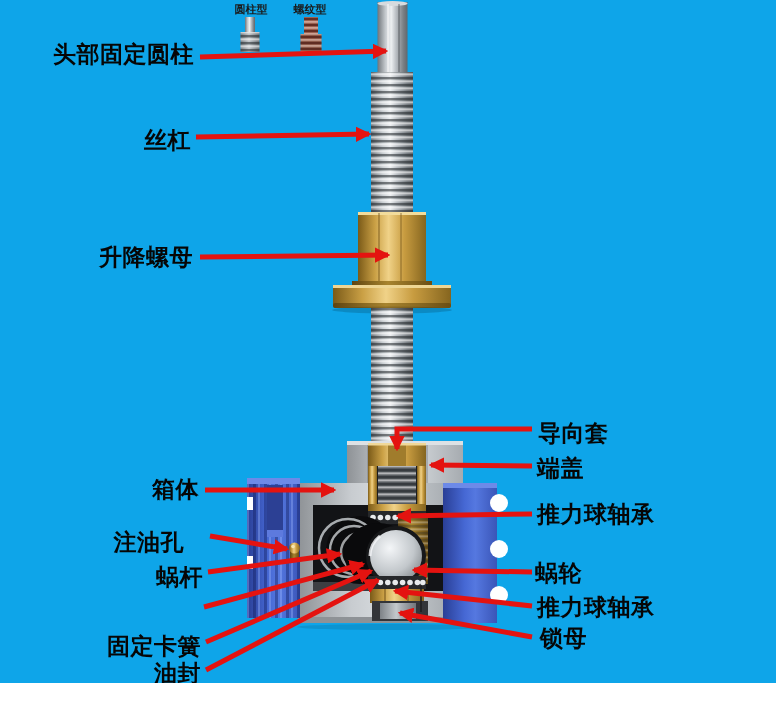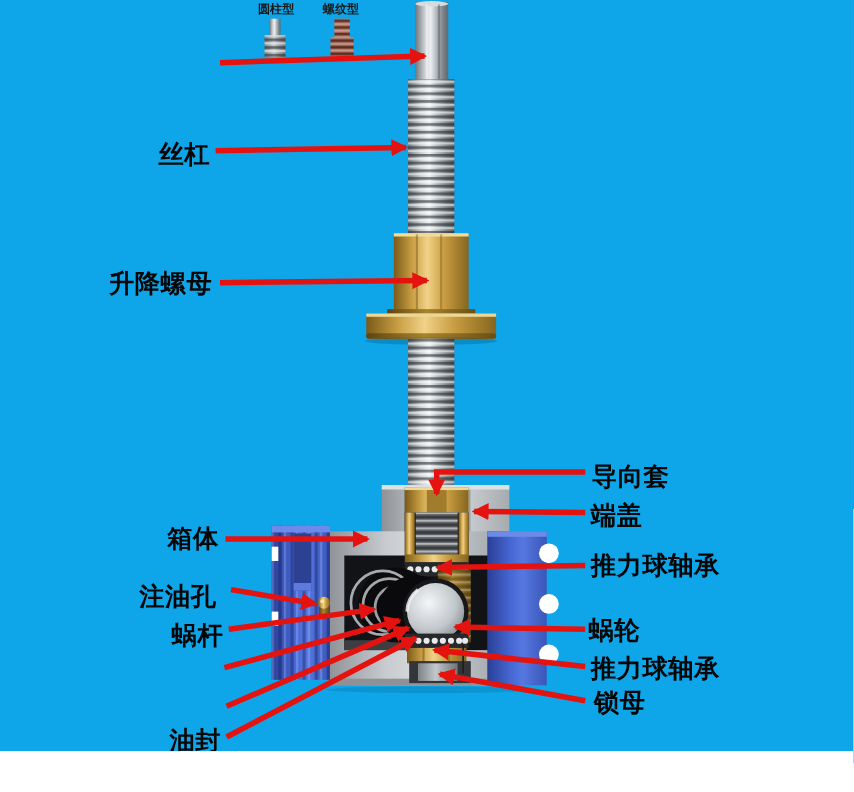--- a/index.html
+++ b/index.html
@@ -227,25 +227,27 @@
     <line x1="532" y1="606" x2="395" y2="591" marker-end="url(#ah)"></line>
     <line x1="206" y1="642" x2="371" y2="571" marker-end="url(#ah)"></line>
     <line x1="532" y1="637" x2="400" y2="613" marker-end="url(#ah)"></line>
     <line x1="206" y1="670" x2="378" y2="580" marker-end="url(#ah)"></line>
   </g>
 </svg>
 
 <div class="ins" style="left:228px;top:4px;width:46px;">圆柱型</div>
 <div class="ins" style="left:287px;top:4px;width:46px;">螺纹型</div>
 
+<div class="lbl" style="right:582px;top:42px;">头部固定圆柱</div>
 <div class="lbl" style="right:585px;top:128px;">丝杠</div>
 <div class="lbl" style="right:583px;top:245px;">升降螺母</div>
 <div class="lbl" style="right:577px;top:478px;font-family:Liberation Serif, serif;">箱体</div>
-<div class="lbl" style="right:579px;top:530px;">注油孔</div>
+<div class="lbl" style="right:592px;top:530px;">注油孔</div>
 <div class="lbl" style="right:573px;top:565px;">蜗杆</div>
+<div class="lbl" style="right:575px;top:634px;">固定卡簧</div>
 <div class="lbl" style="right:575px;top:661px;">油封</div>
 
 <div class="lbl" style="left:538px;top:421px;">导向套</div>
 <div class="lbl" style="left:537px;top:456px;">端盖</div>
 <div class="lbl" style="left:537px;top:502px;">推力球轴承</div>
 <div class="lbl" style="left:535px;top:561px;">蜗轮</div>
 <div class="lbl" style="left:537px;top:595px;">推力球轴承</div>
 <div class="lbl" style="left:540px;top:626px;">锁母</div>
 
 </div>

